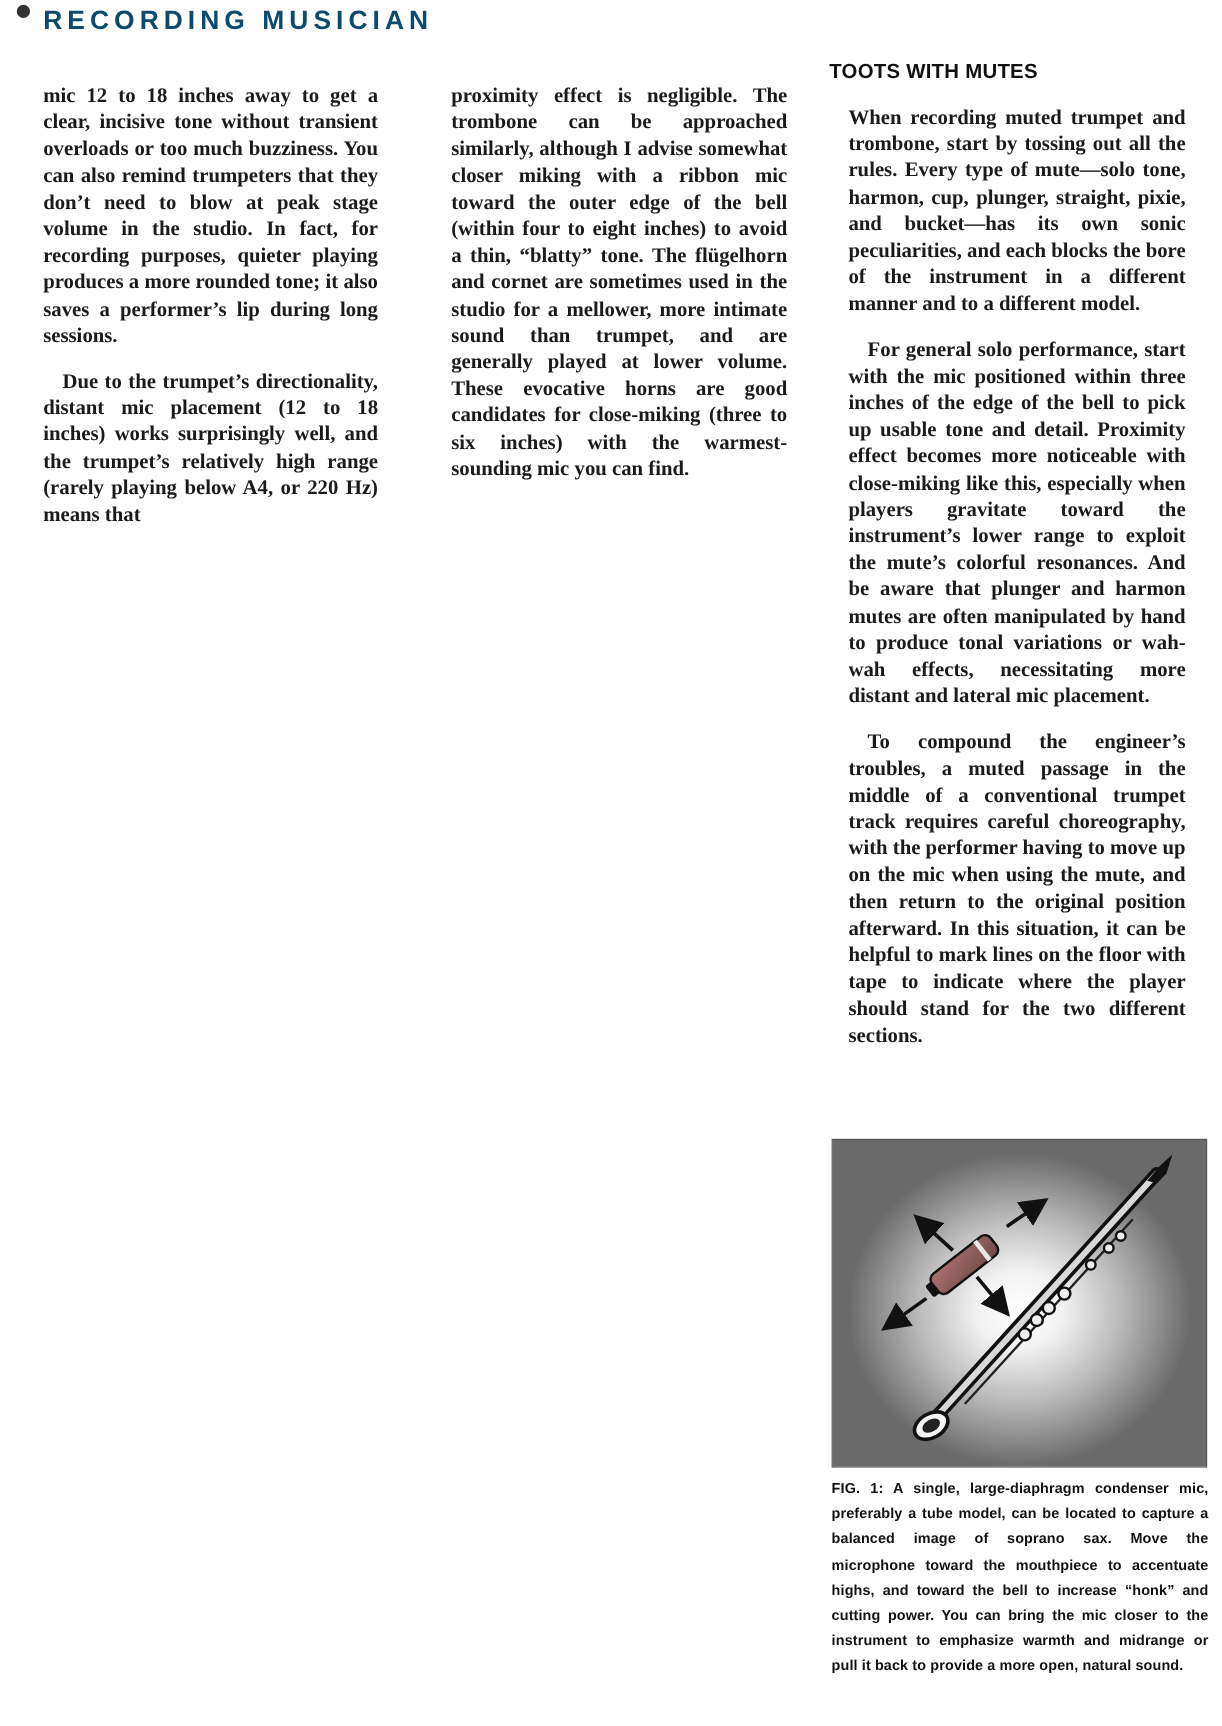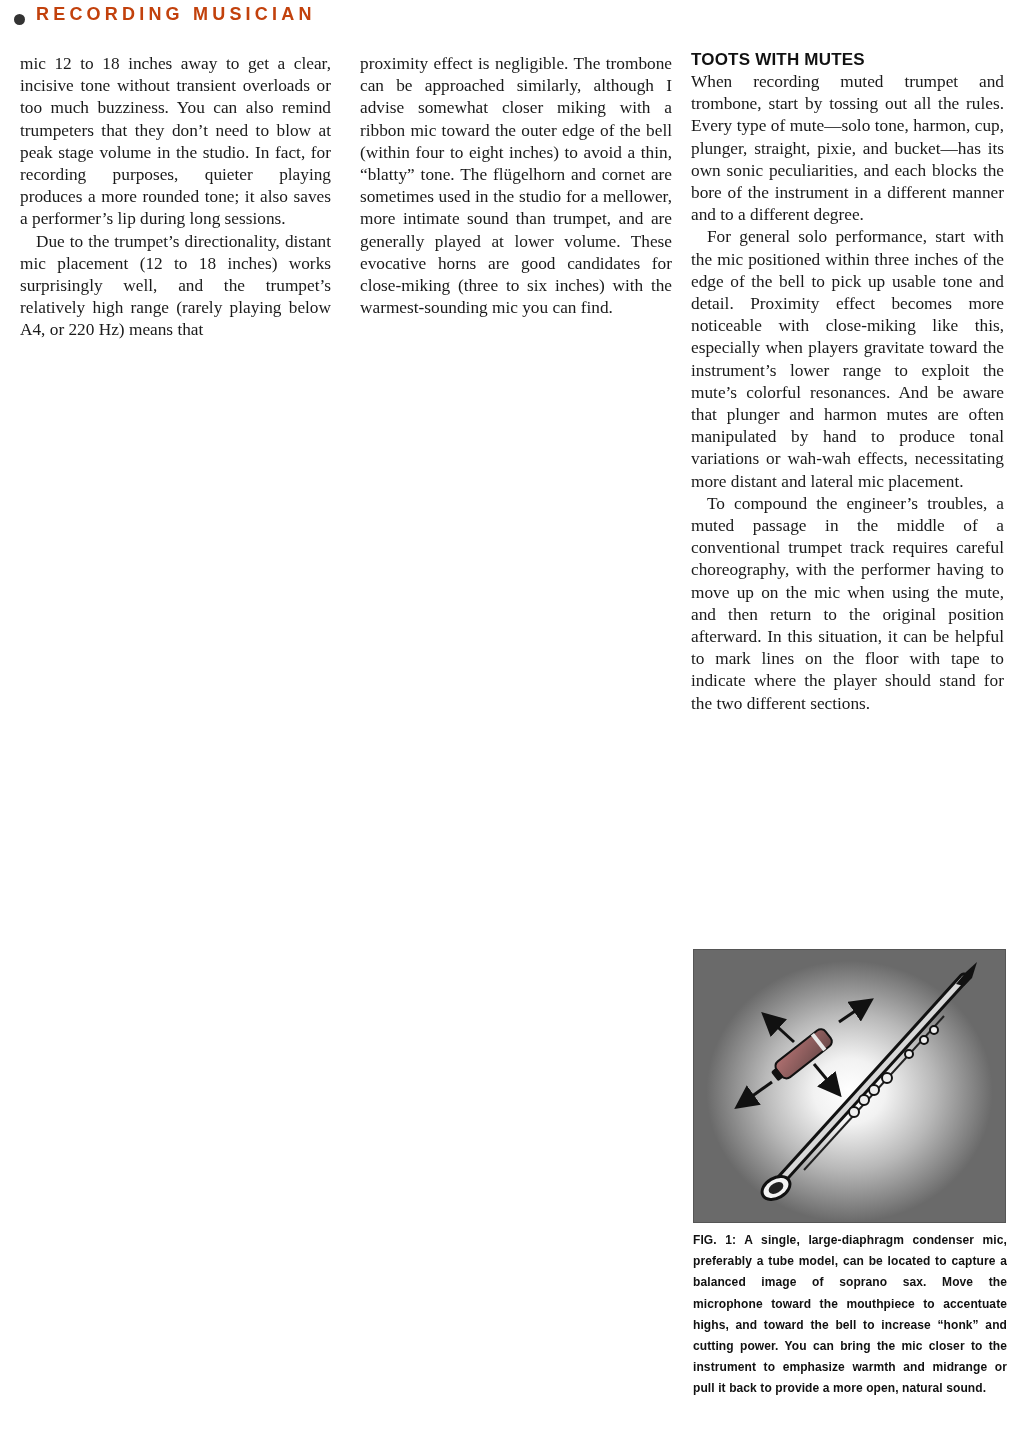--- a/index.html
+++ b/index.html
@@ -1,32 +1,32 @@
 <!DOCTYPE html>
 <html><head>
 <meta charset="utf-8">
 <style>
   html, body { margin: 0; padding: 0; background: #ffffff; }
   body { width: 1018px; height: 1438px; position: relative; overflow: hidden; color: #1a1a1a; }
   .running-head {
     position: absolute; left: 14px; top: 4px;
     font-family: "Liberation Sans", sans-serif; font-weight: bold;
-    font-size: 18px; letter-spacing: 4.2px; color: #c2410c;
-    display: flex; align-items: flex-end;
+    font-size: 22px; letter-spacing: 4.2px; color: #0c4a6e;
+    display: flex; align-items: flex-start;
   }
   .bullet { width: 11px; height: 11px; border-radius: 50%; background: #333; margin-right: 11px; display: inline-block; }
   .col {
     position: absolute; top: 53px;
     font-family: "Liberation Serif", serif; font-size: 17.3px; line-height: 22.2px;
     text-align: justify; color: #1a1a1a;
   }
   .col1 { left: 20px; width: 311px; }
   .col2 { left: 360px; width: 312px; }
   .col3 { left: 691px; width: 313px; top: 49px; }
-  .col p { margin: 0; text-indent: 0; }
+  .col p { margin: 16px; text-indent: 0; font-weight: bold; }
   .col p.indent { text-indent: 16px; }
   .heading {
     font-family: "Liberation Sans", sans-serif; font-weight: bold; font-size: 17px;
     line-height: 22px; color: #111; margin: 0; text-align: left; letter-spacing: 0.2px;
   }
   .heading.second { margin-top: 17px; }
   .figure {
     position: absolute; left: 693px; top: 949px; width: 311px; height: 272px;
     background: radial-gradient(ellipse 46% 48% at 50% 52%, #ffffff 0%, #f2f2f2 25%, #b8b8b8 60%, #6a6a6a 100%);
     border: 1px solid #555; overflow: hidden;
@@ -50,21 +50,21 @@
   <p>mic 12 to 18 inches away to get a clear, incisive tone without transient overloads or too much buzziness. You can also remind trumpeters that they don’t need to blow at peak stage volume in the studio. In fact, for recording purposes, quieter playing produces a more rounded tone; it also saves a performer’s lip during long sessions.</p>
   <p class="indent">Due to the trumpet’s directionality, distant mic placement (12 to 18 inches) works surprisingly well, and the trumpet’s relatively high range (rarely playing below A4, or 220 Hz) means that</p>
 </div>
 
 <div class="col col2">
   <p>proximity effect is negligible. The trombone can be approached similarly, although I advise somewhat closer miking with a ribbon mic toward the outer edge of the bell (within four to eight inches) to avoid a thin, “blatty” tone. The flügelhorn and cornet are sometimes used in the studio for a mellower, more intimate sound than trumpet, and are generally played at lower volume. These evocative horns are good candidates for close-miking (three to six inches) with the warmest-sounding mic you can find.</p>
 </div>
 
 <div class="col col3">
   <h2 class="heading">TOOTS WITH MUTES</h2>
-  <p>When recording muted trumpet and trombone, start by tossing out all the rules. Every type of mute—solo tone, harmon, cup, plunger, straight, pixie, and bucket—has its own sonic peculiarities, and each blocks the bore of the instrument in a different manner and to a different degree.</p>
+  <p>When recording muted trumpet and trombone, start by tossing out all the rules. Every type of mute—solo tone, harmon, cup, plunger, straight, pixie, and bucket—has its own sonic peculiarities, and each blocks the bore of the instrument in a different manner and to a different model.</p>
   <p class="indent">For general solo performance, start with the mic positioned within three inches of the edge of the bell to pick up usable tone and detail. Proximity effect becomes more noticeable with close-miking like this, especially when players gravitate toward the instrument’s lower range to exploit the mute’s colorful resonances. And be aware that plunger and harmon mutes are often manipulated by hand to produce tonal variations or wah-wah effects, necessitating more distant and lateral mic placement.</p>
   <p class="indent">To compound the engineer’s troubles, a muted passage in the middle of a conventional trumpet track requires careful choreography, with the performer having to move up on the mic when using the mute, and then return to the original position afterward. In this situation, it can be helpful to mark lines on the floor with tape to indicate where the player should stand for the two different sections.</p>
 </div>
 
 <div class="figure">
   <svg width="311" height="272" viewBox="0 0 311 272">
     <defs>
       <marker id="ah" markerWidth="8" markerHeight="8" refX="4" refY="4" orient="auto">
         <path d="M0,0 L8,4 L0,8 Z" fill="#111"></path>
       </marker>

